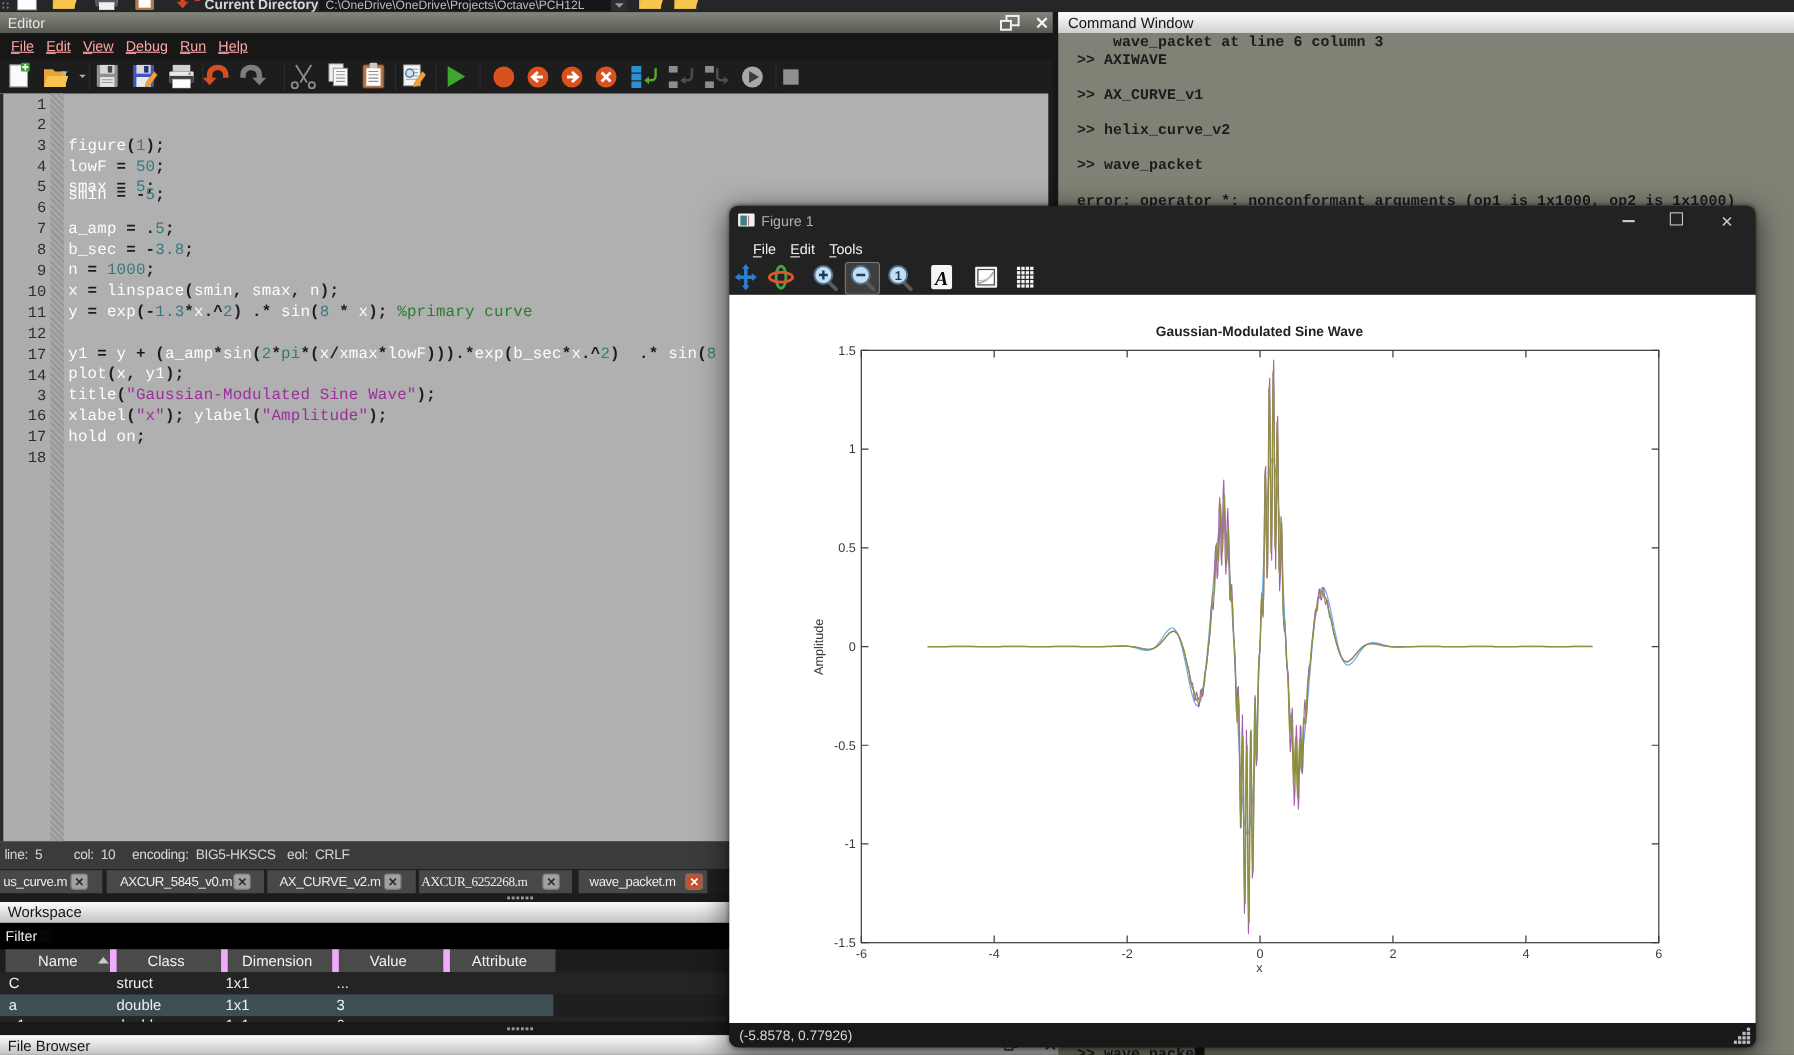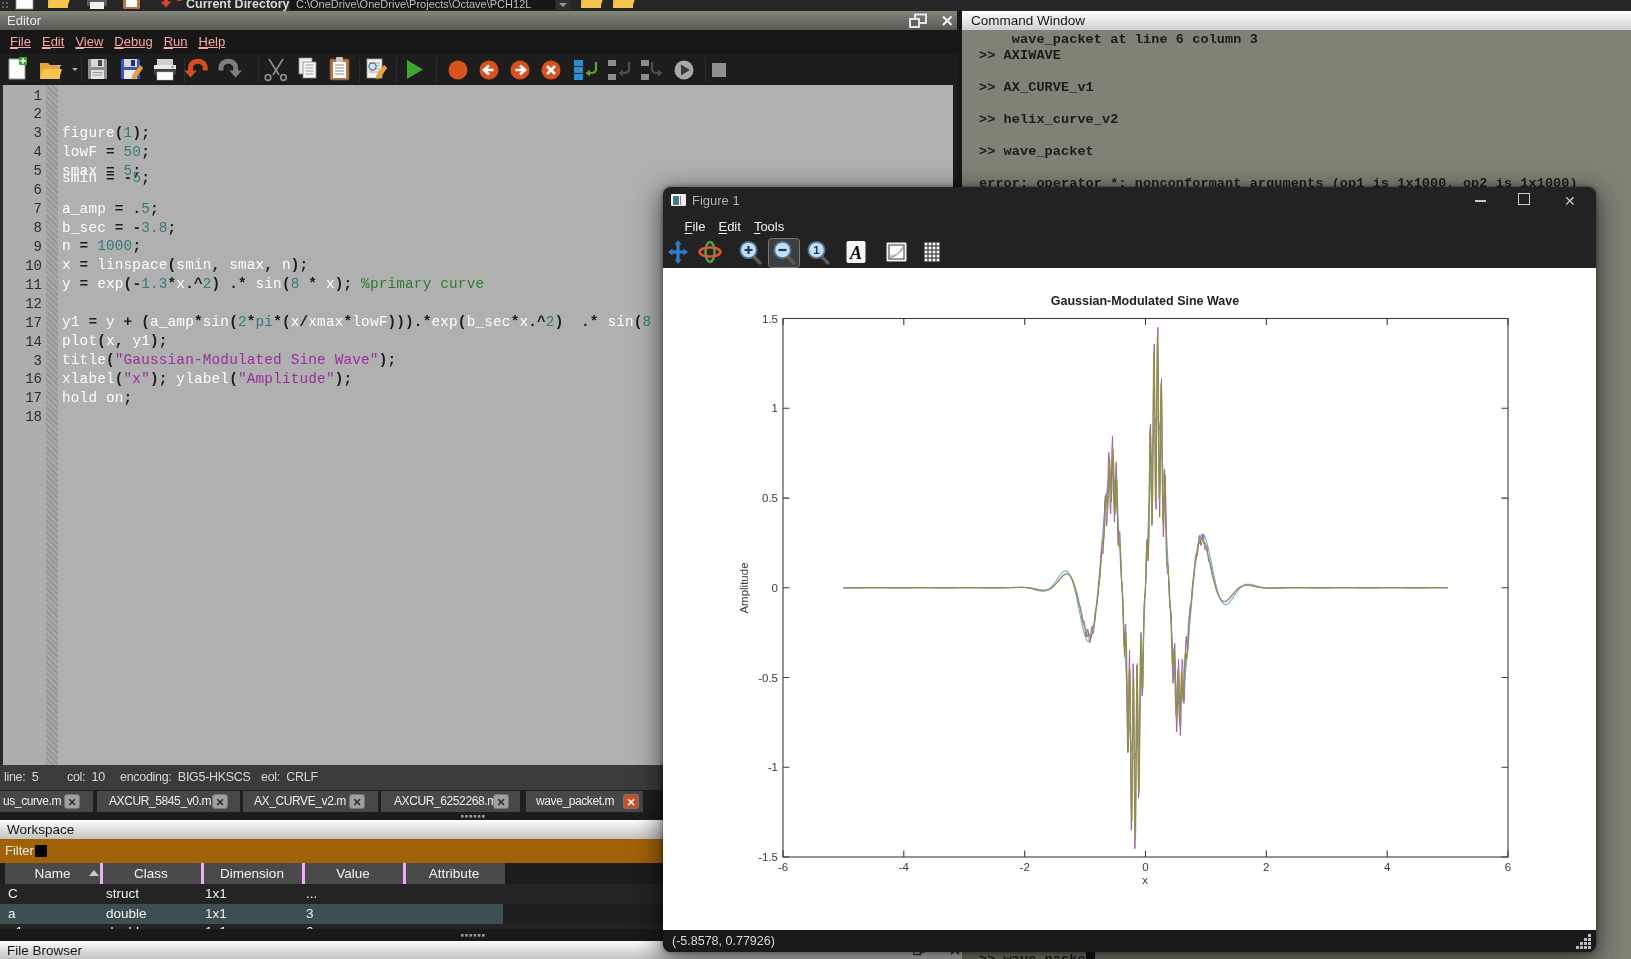--- a/index.html
+++ b/index.html
@@ -24,23 +24,23 @@
 .cl{position:absolute;left:62px;white-space:pre;font-size:14.4px;font-family:"Liberation Mono",monospace;font-weight:normal;color:#fdfdfd;letter-spacing:0.16px;}
 .o{color:#1c1c1c;font-weight:bold;} .nu{color:#37797c;} .st{color:#9c2e9c;} .cm{color:#2d7c2d;}
 #edstatus{left:0;top:754px;width:957px;height:25px;background:#3b3b3b;color:#d6d6d6;font-size:12.5px;line-height:25px;letter-spacing:-0.3px;}
 #tabbar{left:0;top:779px;width:957px;height:23px;background:#1f1f1f;}
 .tab{position:absolute;top:1px;height:21px;background:#484848;color:#ececec;font-size:12px;line-height:21px;letter-spacing:-0.4px;}
 .tclose{position:absolute;top:3px;width:16px;height:15px;background:#a0a0a0;border-radius:3px;color:#2a2a2a;font-size:10.5px;font-weight:bold;text-align:center;line-height:15px;border:1px solid #777;box-sizing:border-box;}
 .tcred{background:#c5502e;color:#fff;}
 
 #wshead{left:0;top:809px;width:957px;height:19px;}
 .lighthead{background:linear-gradient(#fdfdfd,#c2c2c2);color:#141414;font-size:13.5px;line-height:19px;padding-left:7px;}
-#wsfilter{left:0;top:828px;width:957px;height:24px;background:#a16207;color:#ededed;font-size:13px;line-height:24px;}
+#wsfilter{left:0;top:828px;width:957px;height:24px;background:#000000;color:#ededed;font-size:13px;line-height:24px;}
 #wstablehead{left:5px;top:852px;width:500px;height:21px;background:#4a4a4a;color:#f2f2f2;font-size:13.5px;line-height:21px;}
-.col{position:absolute;top:0;height:21px;border-right:3px solid #f0abfc;text-align:center;}
+.col{position:absolute;top:0;height:21px;border-right:6px solid #f0abfc;text-align:center;}
 #wsrows{left:0;top:873px;width:957px;height:45px;background:#1f1f1f;color:#f0f0f0;font-size:13.5px;}
 .wrow{position:absolute;left:0;width:957px;height:20px;line-height:20px;}
 .wcell{position:absolute;top:0;}
 #wshandle{left:0;top:918px;width:957px;height:12px;background:#191919;}
 #fbhead{left:0;top:930px;width:957px;height:18px;}
 
 #cmd{left:962px;top:11px;width:669px;height:948px;background:#7f8275;}
 #cmdhead{height:19px;background:linear-gradient(#ffffff,#cfcfcf);color:#141414;font-size:13.5px;line-height:19px;padding-left:9px;}
 .cline{position:absolute;left:17px;white-space:pre;font-family:"Liberation Mono",monospace;font-weight:bold;font-size:13.5px;color:#1c1c1c;letter-spacing:0.1px;}
 
@@ -259,21 +259,21 @@
       </div>
       <div class="tab" style="left:97px;width:143px;">
         <span style="position:absolute;left:12px;white-space:nowrap;">AXCUR_5845_v0.m</span>
         <span class="tclose" style="left:115px;">✕</span>
       </div>
       <div class="tab" style="left:243px;width:135px;">
         <span style="position:absolute;left:11px;white-space:nowrap;">AX_CURVE_v2.m</span>
         <span class="tclose" style="left:106px;">✕</span>
       </div>
       <div class="tab" style="left:381px;width:139px;">
-        <span style="position:absolute;left:13px;white-space:nowrap;">AXCUR_6252268.m</span>
+        <span style="position:absolute;left:2px;white-space:nowrap;font-family:Liberation Serif, serif;">AXCUR_6252268.m</span>
         <span class="tclose" style="left:112px;">✕</span>
       </div>
       <div class="tab" style="left:526px;width:117px;">
         <span style="position:absolute;left:10px;white-space:nowrap;">wave_packet.m</span>
         <span class="tclose tcred" style="left:97px;">✕</span>
       </div>
       <svg width="26" height="5" viewBox="0 0 26 5" style="position:absolute;left:461px;top:24px;">
         <g fill="#9a9a9a">
           <rect x="0" y="1" width="2.6" height="2.6"></rect>
           <rect x="4.2" y="1" width="2.6" height="2.6"></rect>

